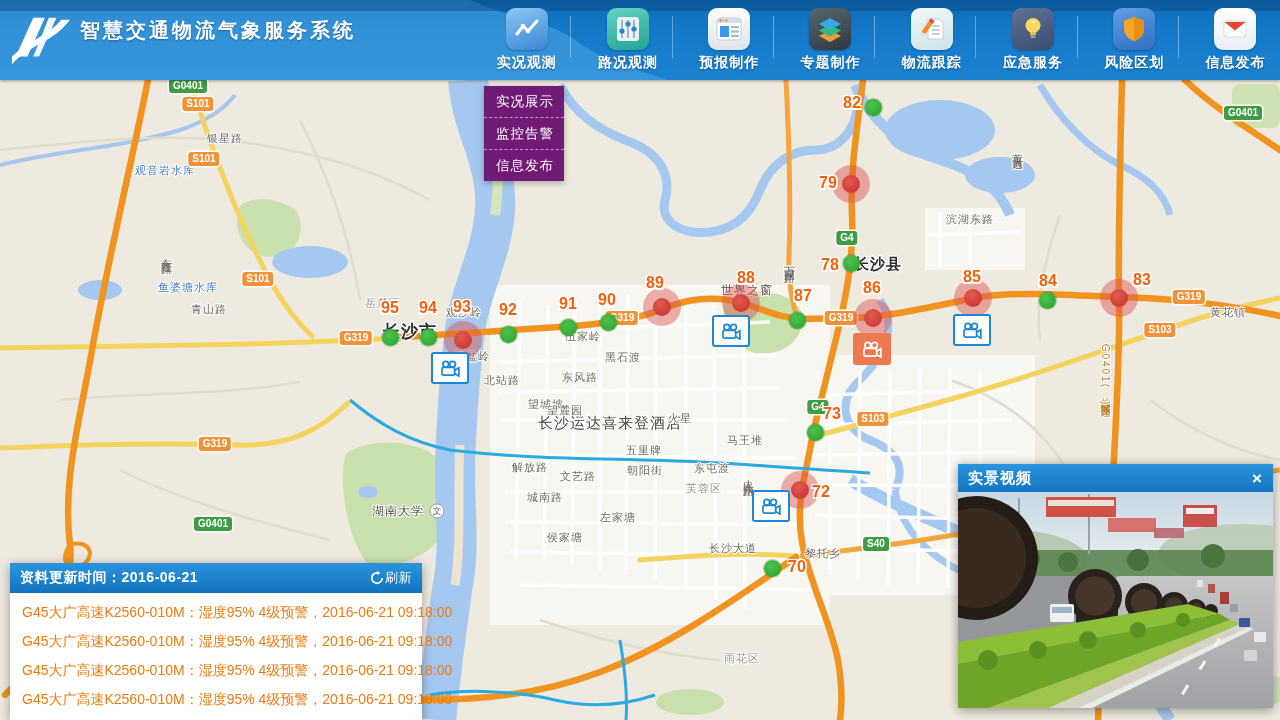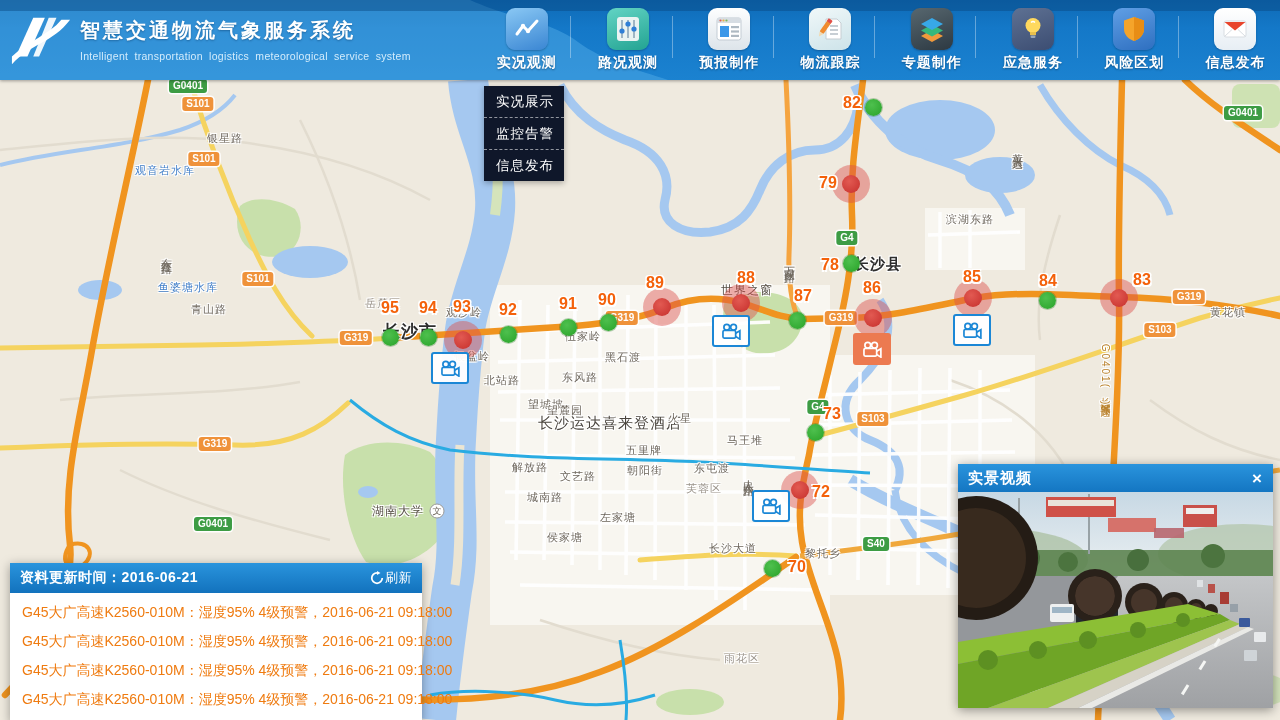--- a/index.html
+++ b/index.html
@@ -54,21 +54,21 @@
   .tile.weather{background:linear-gradient(160deg,#74b6f0,#2e77c9);}
   .tile.logistics{background:linear-gradient(160deg,#f0f8f9,#cde3e9);}
   .tile.special{background:linear-gradient(160deg,#57676f,#2d3942);}
   .tile.emergency{background:linear-gradient(160deg,#5e7193,#3c4d72);}
   .tile.risk{background:linear-gradient(160deg,#609fe5,#2e6fc0);}
   .tile.infopub{background:linear-gradient(#ffffff,#e7eef4);}
   .nav-lbl{margin-top:4px;font-size:14px;font-weight:bold;color:#fff;letter-spacing:1px;
     text-shadow:0 1px 2px rgba(0,30,60,.45);white-space:nowrap;}
 
   
-  #dropdown{position:absolute;left:484px;top:86px;width:80px;z-index:11;background:#0f172a;
+  #dropdown{position:absolute;left:484px;top:86px;width:80px;z-index:11;background:#701a75;
     box-shadow:0 2px 6px rgba(0,0,0,.3);}
   .dd-item{height:31px;line-height:31px;padding-left:12px;color:#fff;font-size:13.5px;cursor:pointer;letter-spacing:1px;}
   .dd-item:not(:last-child){border-bottom:1px dashed rgba(255,255,255,.55);}
 
   
   #alert-panel{position:absolute;left:10px;top:563px;width:412px;background:#fff;z-index:6;
     box-shadow:0 2px 10px rgba(0,0,0,.35);}
   .ap-header{height:30px;background:linear-gradient(#2a94dd,#1272bd);color:#fff;display:flex;align-items:center;
     padding:0 10px;font-size:14px;font-weight:bold;letter-spacing:.5px;}
   .ap-refresh{margin-left:auto;display:flex;align-items:center;gap:1px;font-weight:normal;font-size:13px;cursor:pointer;}
@@ -390,21 +390,20 @@
       <path d="M0,0 L470,0 C520,22 548,20 578,42 C602,60 638,70 668,80 L0,80 Z" fill="rgba(86,176,233,.45)"></path>
     </svg>
     <div class="topshade"></div>
     <svg id="logo" viewBox="0 0 64 54">
       <path d="M24,4 L36,4 L18,44 L6,44 Z" fill="#fff"></path>
       <path d="M40,4 L48,4 L30,44 L24,44 Z" fill="#fff" opacity=".92"></path>
       <path d="M2,52 C22,30 44,30 62,6 L53,6 C40,22 18,28 2,44 Z" fill="#fff"></path>
     </svg>
     <div id="titles">
       <div id="app-title">智慧交通物流气象服务系统</div>
-      <div id="app-subtitle">Intelligent  transportation  logistics  meteorological  service  system</div>
     </div>
     <nav id="main-nav">
         <div class="nav-item">
           <div class="tile live">
             <svg width="30" height="30" viewBox="0 0 30 30">
               <polyline points="5,20 11,12 16,17 25,7" fill="none" stroke="#fff" stroke-width="3" stroke-linecap="round" stroke-linejoin="round"></polyline>
               <circle cx="11" cy="12" r="2.2" fill="#fff"></circle>
               <circle cx="16" cy="17" r="2.2" fill="#fff"></circle>
             </svg>
           </div>
@@ -438,46 +437,46 @@
               <g fill="#aeb9c2">
                 <rect x="17" y="12" width="8" height="2.2"></rect>
                 <rect x="17" y="16.4" width="8" height="2.2"></rect>
                 <rect x="17" y="20.8" width="8" height="2.2"></rect>
               </g>
             </svg>
           </div>
           <div class="nav-lbl">预报制作</div>
         </div>
         <div class="nav-item">
+          <div class="tile special">
+            <svg width="30" height="30" viewBox="0 0 30 30">
+              <path d="M15,16 L26,22 L15,28 L4,22 Z" fill="#f09a3c"></path>
+              <path d="M15,10.5 L26,16.5 L15,22.5 L4,16.5 Z" fill="#35b87c"></path>
+              <path d="M15,4 L26,10 L15,16 L4,10 Z" fill="#38a8e8"></path>
+            </svg>
+          </div>
+          <div class="nav-lbl">专题制作</div>
+        </div>
+        <div class="nav-item">
           <div class="tile logistics">
             <svg width="30" height="30" viewBox="0 0 30 30">
               <path d="M11,5 h11 l4,4 v16 h-15 z" fill="#fff" stroke="#c6cdd2"></path>
               <g stroke="#b9c2c9" stroke-width="1.6">
                 <line x1="15" y1="12" x2="23" y2="12"></line>
                 <line x1="15" y1="16" x2="23" y2="16"></line>
                 <line x1="15" y1="20" x2="23" y2="20"></line>
               </g>
               <g transform="rotate(35 9 15)">
                 <rect x="6.8" y="3.5" width="4.6" height="16" rx="1" fill="#f08c30"></rect>
                 <rect x="6.8" y="3.5" width="4.6" height="3.4" fill="#e04e4e"></rect>
                 <path d="M6.8,19.5 l2.3,4.5 l2.3,-4.5 z" fill="#f3d9b0"></path>
               </g>
             </svg>
           </div>
           <div class="nav-lbl">物流跟踪</div>
-        </div>
-        <div class="nav-item">
-          <div class="tile special">
-            <svg width="30" height="30" viewBox="0 0 30 30">
-              <path d="M15,16 L26,22 L15,28 L4,22 Z" fill="#f09a3c"></path>
-              <path d="M15,10.5 L26,16.5 L15,22.5 L4,16.5 Z" fill="#35b87c"></path>
-              <path d="M15,4 L26,10 L15,16 L4,10 Z" fill="#38a8e8"></path>
-            </svg>
-          </div>
-          <div class="nav-lbl">专题制作</div>
         </div>
         <div class="nav-item">
           <div class="tile emergency">
             <svg width="30" height="30" viewBox="0 0 30 30">
               <circle cx="15" cy="11.5" r="7.5" fill="#ffd95e"></circle>
               <path d="M13,8.5 q2,-2 4,0" stroke="#fff" stroke-width="1.4" fill="none"></path>
               <path d="M12,18 h6 v3.2 h-6 z" fill="#e8c04c"></path>
               <rect x="12.5" y="21.6" width="5" height="2.4" rx="1.2" fill="#9aa7b8"></rect>
             </svg>
           </div>

